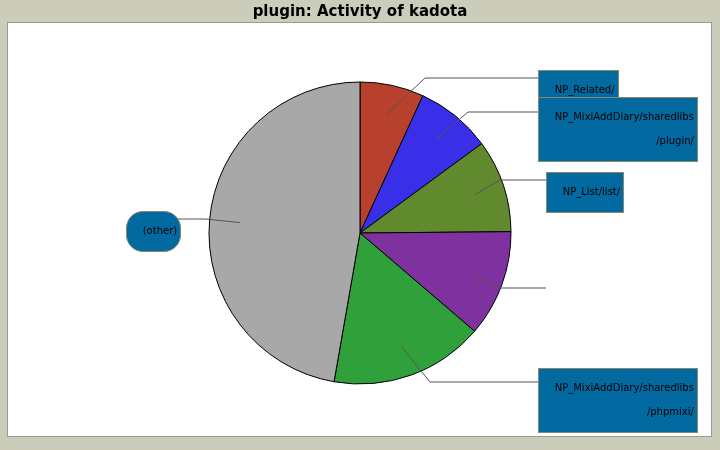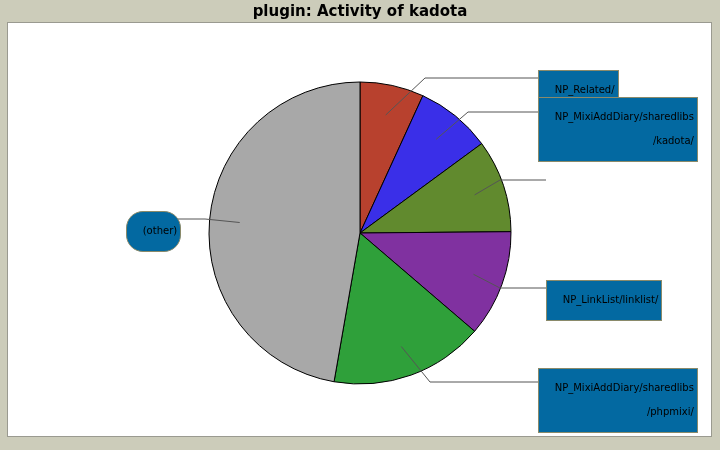--- a/index.html
+++ b/index.html
@@ -92,27 +92,27 @@
         <path d="M 239.7 222.5 L 205 219 L 172 219"></path>
       </g>
   </svg>
 
   <div class="callout" style="left:538px; top:70px;">
     <span>NP_Related/</span>
   </div>
 
   <div class="callout center-txt" style="left:538px; top:97px;">
     <span>NP_MixiAddDiary/sharedlibs</span><br>
-    <span>/kadota/</span>
+    <span>/plugin/</span>
   </div>
 
+  <div class="callout" style="left:546px; top:172px;">
+    <span>NP_List/list/</span>
+  </div>
 
-  <div class="callout" style="left:546px; top:280px;">
-    <span>NP_LinkList/linklist/</span>
-  </div>
 
   <div class="callout center-txt" style="left:538px; top:368px;">
     <span>NP_MixiAddDiary/sharedlibs</span><br>
     <span>/phpmixi/</span>
   </div>
 
   <div class="callout" style="left:126px; top:211px;border-radius:17px;">
     <span>(other)</span>
   </div>
 

